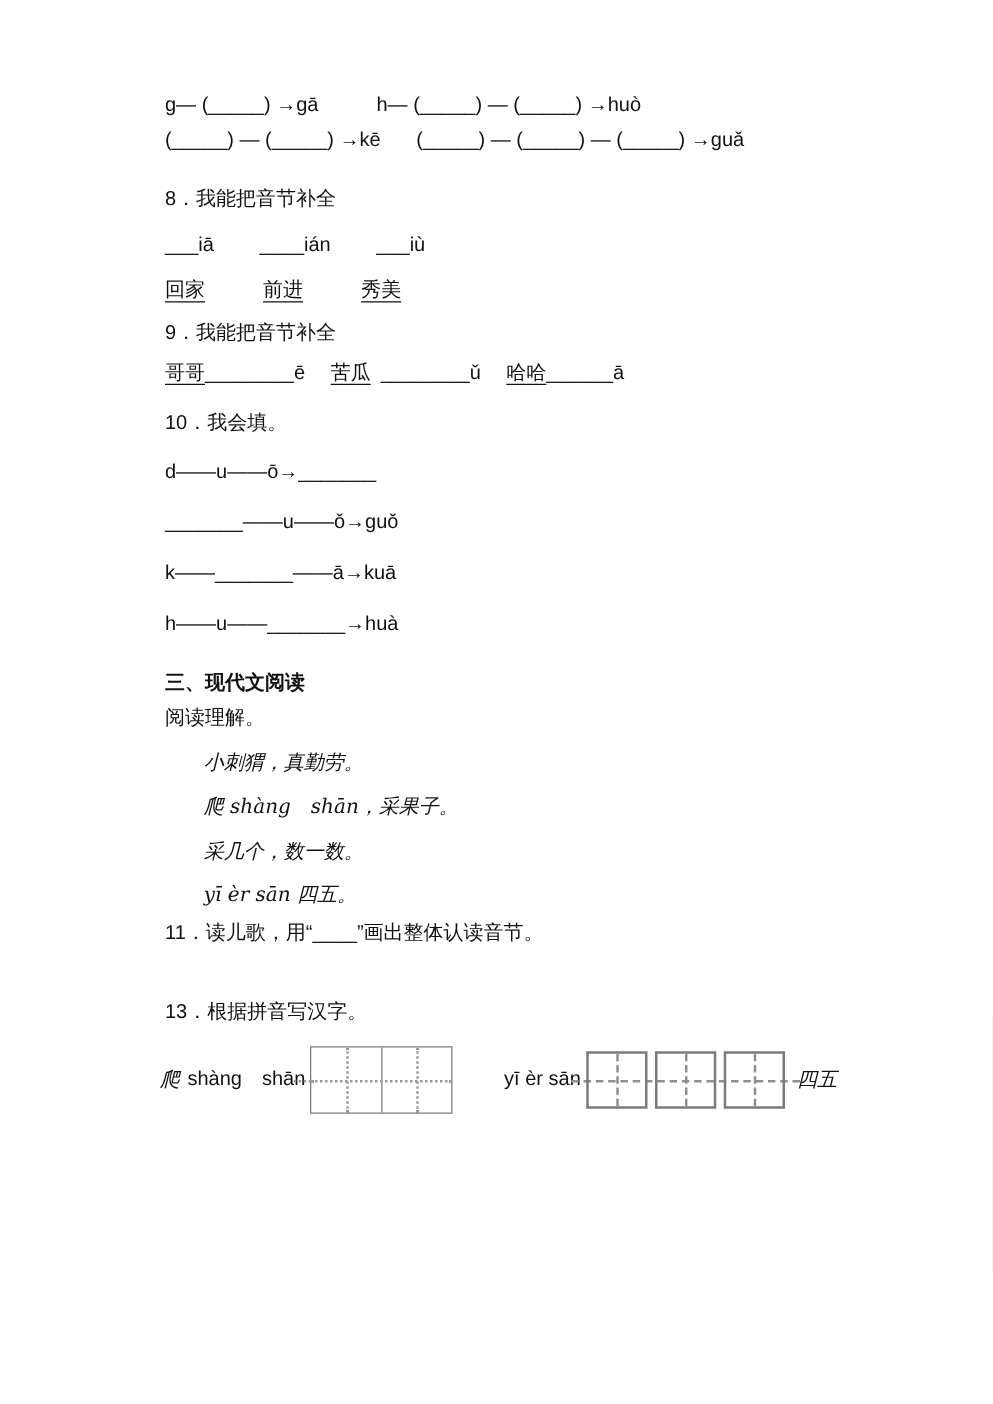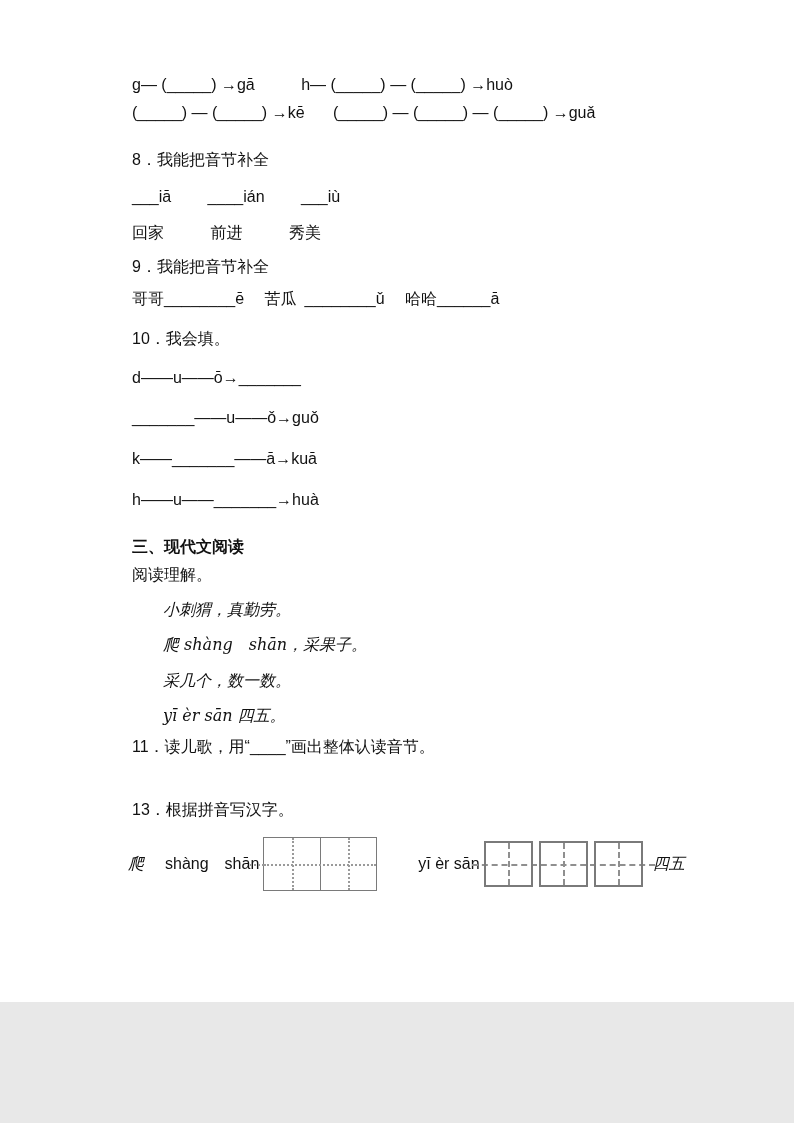--- a/index.html
+++ b/index.html
@@ -1,29 +1,29 @@
 <!DOCTYPE html>
 <html><head>
 <meta charset="utf-8">
 <style>
   html,body { margin:0; padding:0; background:#e8e8e8; }
   .page {
     position:relative;
-    width:794px; height:1002px;
+    width:794px; height:1123px;
     margin:0 auto;
     background:#ffffff;
     color:#111;
     font-family:"Liberation Sans", sans-serif;
     font-size:16px;
     overflow:hidden;
   }
   .b { position:absolute; left:132px; white-space:nowrap; line-height:22px; }
   .bold { font-weight:bold; }
   .poemfont { font-family:"DejaVu Serif", serif; font-style:italic; }
-  .ul { text-underline-offset:4px; }
+  .ul { text-decoration:underline; text-underline-offset:4px; }
   .gap32 { margin-left:32px; }
   .gap42 { margin-left:42px; }
   .gap24 { margin-left:24px; }
   .gap16 { margin-left:16px; }
   .gap8  { margin-left:8px;  }
 
   
   .wavy-icon { display:inline-block; vertical-align:baseline; margin:0 2px; }
 
   
@@ -137,21 +137,21 @@
     <span>11．读儿歌，用“____”画出整体认读音节。</span>
   </div>
 
 
   <div class="b" style="top:799px">
     <span>13．根据拼音写汉字。</span>
   </div>
 
   <div class="b q13row" style="top:836px; left:128px">
     <span class="poemfont">爬</span>
-    <span style="margin-left:21px">shàng　shān</span>
+    <span style="margin-left:6px">shàng　shān</span>
 
     <span class="tzg2">
       <span class="vsolid"></span>
       <span class="hdot"></span>
       <span class="vdot p25"></span>
       <span class="vdot p75"></span>
     </span>
 
     <span style="margin-left:41px">yī èr sān</span>
 

